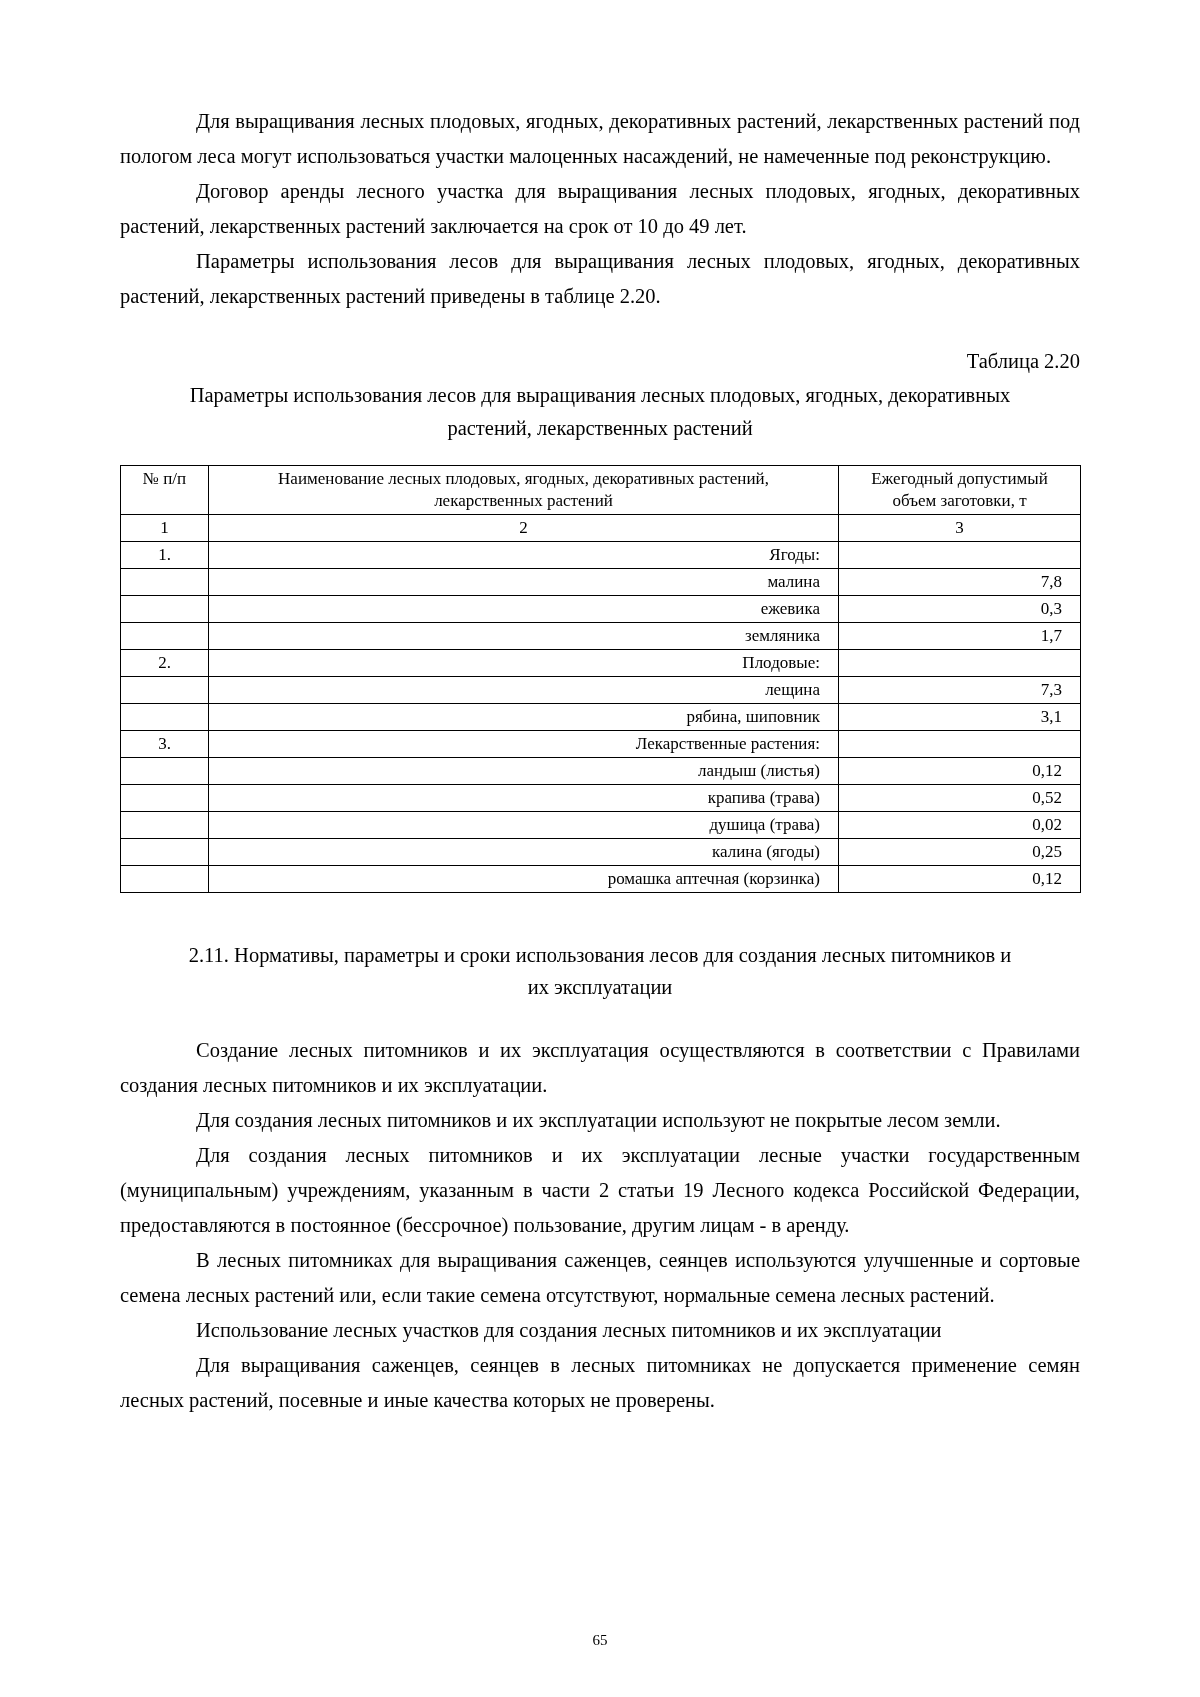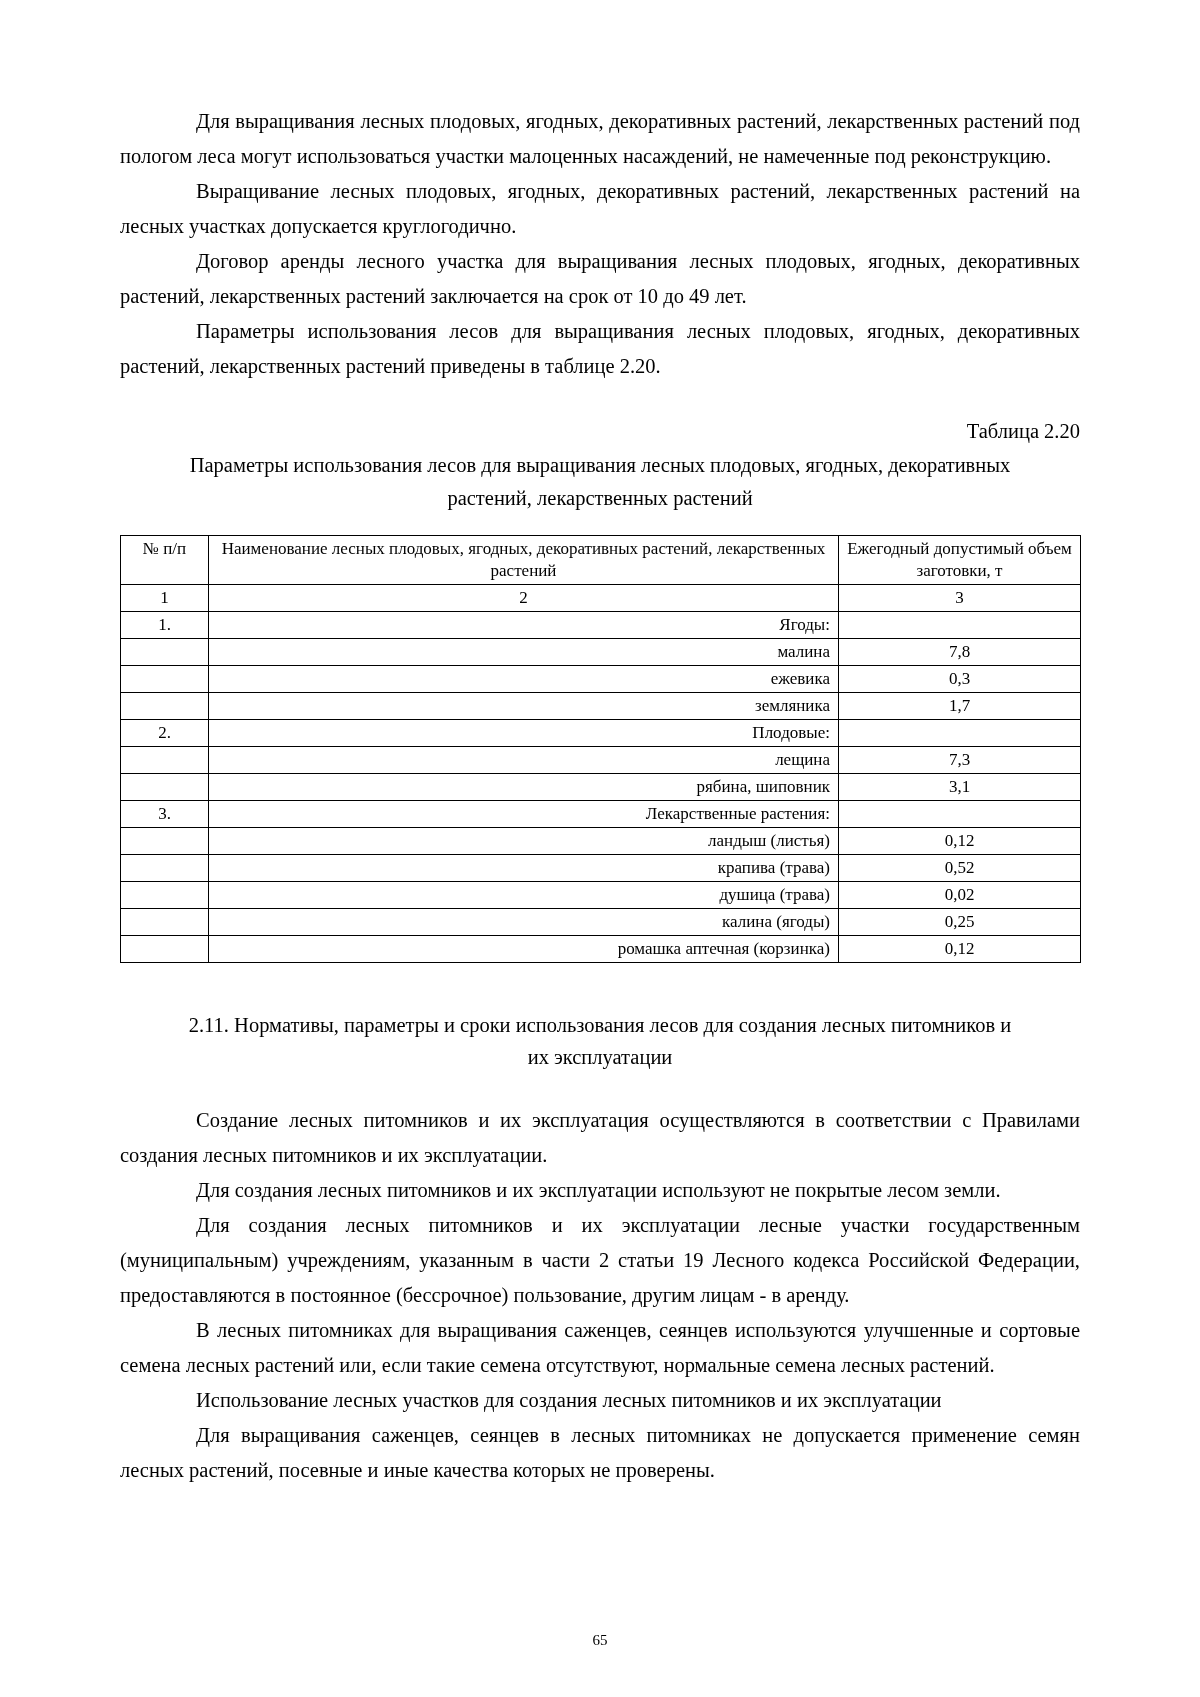--- a/index.html
+++ b/index.html
@@ -56,35 +56,35 @@
   table.param-table {
     border-collapse: collapse;
     width: 100%;
     margin-top: 20px;
     table-layout: fixed;
     font-size: 17px;
   }
   table.param-table td,
   table.param-table th {
     border: 1.2px solid #000000;
-    padding: 2px 8px;
+    padding: 2px 18px;
     vertical-align: top;
     font-weight: normal;
     line-height: 22px;
   }
   table.param-table th {
     text-align: center;
   }
   .col-num  { width: 88px; }
   .col-name { width: 630px; }
   .col-vol  { width: 242px; }
 
   td.c-num    { text-align: center; }
   td.c-name   { text-align: right; }
-  td.c-vol    { text-align: center; }
+  td.c-vol    { text-align: right; }
   tr.group-start > td { border-top: 1.8px solid #000; }
   td.blank-num { border-top-color: transparent; border-bottom-color: transparent; }
 
   
   h2.section-heading {
     font-size: 20.5px;
     font-weight: normal;
     text-align: center;
     line-height: 32px;
     margin: 46px 58px 0 58px;
@@ -103,21 +103,20 @@
   }
 </style>
 </head>
 <body>
 
 <div class="page">
   <div class="content">
 
     <div>
       <p class="body-par">Для выращивания лесных плодовых, ягодных, декоративных растений, лекарственных растений под пологом леса могут использоваться участки малоценных насаждений, не намеченные под реконструкцию.</p>
-      <p class="body-par">Выращивание лесных плодовых, ягодных, декоративных растений, лекарственных растений на лесных участках допускается круглогодично.</p>
       <p class="body-par">Договор аренды лесного участка для выращивания лесных плодовых, ягодных, декоративных растений, лекарственных растений заключается на срок от 10 до 49 лет.</p>
       <p class="body-par">Параметры использования лесов для выращивания лесных плодовых, ягодных, декоративных растений, лекарственных растений приведены в таблице 2.20.</p>
     </div>
 
     <p class="table-number">Таблица 2.20</p>
     <p class="table-title">Параметры использования лесов для выращивания лесных плодовых, ягодных, декоративных растений, лекарственных растений</p>
 
     <table class="param-table">
       <colgroup>
         <col class="col-num">

